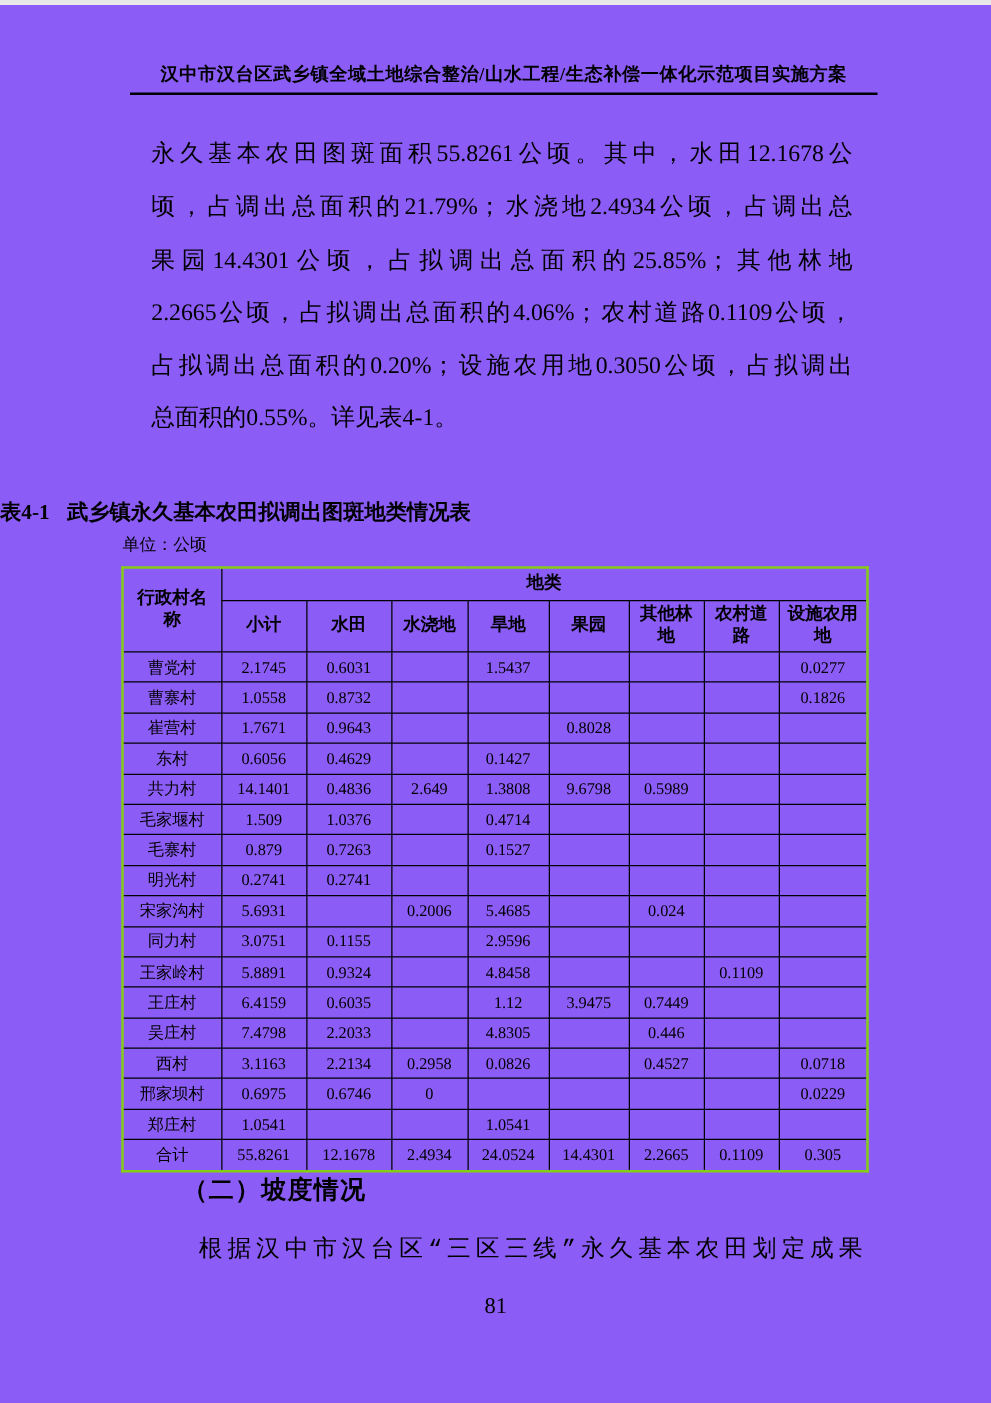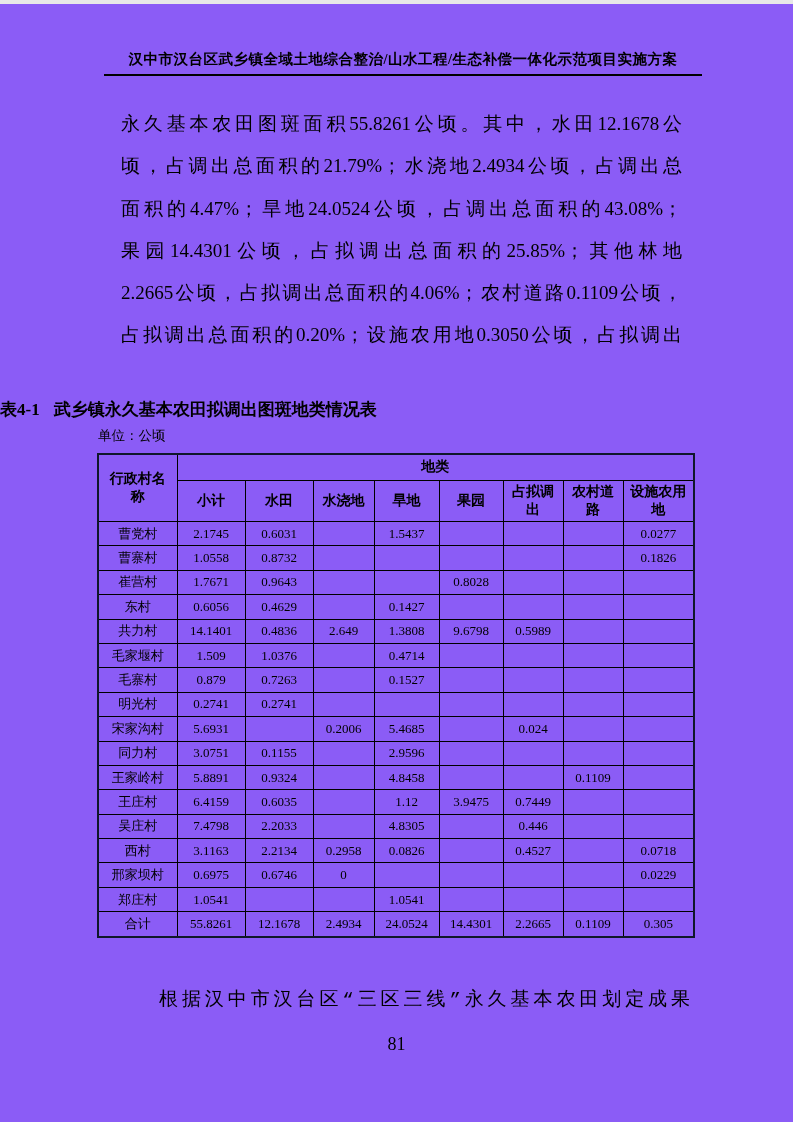--- a/index.html
+++ b/index.html
@@ -27,21 +27,21 @@
     font-weight:bold; font-size:17px;
   }
   .table-caption .cap-label { margin-right:14px; }
   .unit-label {
     position:absolute; top:423px; left:98px; width:594px;
     text-align:left; font-size:13.5px;
   }
   table.land-table {
     position:absolute; top:449px; left:97px; width:596px;
     border-collapse:collapse; table-layout:fixed;
-    border:2px solid #0f172a;
+    border:2px solid #84cc16;
   }
   .land-table th, .land-table td {
     border:1px solid #000; text-align:center; vertical-align:middle;
     padding:0 2px; overflow:hidden;
   }
   .land-table thead th { font-weight:bold; font-size:14px; line-height:1.3; }
   .land-table .group-row th { height:25px; }
   .land-table .sub-row th { height:40px; }
   .th-village span { display:inline-block; max-width:4.3em; }
   .land-table tbody td { height:23.4px; font-size:13px; }
@@ -64,24 +64,24 @@
 
 <div class="page">
 
   <div class="doc-header">
     <span>汉中市汉台区武乡镇全域土地综合整治/山水工程/生态补偿一体化示范项目实施方案</span>
   </div>
 
   <div class="body-text" id="bodyText">
       <div class="body-line">永久基本农田图斑面积55.8261公顷。其中，水田12.1678公</div>
       <div class="body-line">顷，占调出总面积的21.79%；水浇地2.4934公顷，占调出总</div>
-      <div class="body-line">面积的4.47%；旱地24.0524公顷，占调出总面积的43.08%；</div>
       <div class="body-line">果园14.4301公顷，占拟调出总面积的25.85%；其他林地</div>
       <div class="body-line">2.2665公顷，占拟调出总面积的4.06%；农村道路0.1109公顷，</div>
       <div class="body-line">占拟调出总面积的0.20%；设施农用地0.3050公顷，占拟调出</div>
+      <div class="body-line last">总面积的0.55%。详见表4-1。</div>
     </div>
 
   <div class="table-caption">
     <span class="cap-label">表4-1</span><span>武乡镇永久基本农田拟调出图斑地类情况表</span>
   </div>
 
   <div class="unit-label">单位：公顷</div>
 
   <table class="land-table">
     <colgroup>
@@ -99,21 +99,21 @@
       <tr class="group-row">
         <th rowspan="2" class="th-village"><span>行政村名称</span></th>
         <th colspan="8">地类</th>
       </tr>
       <tr class="sub-row" id="subHeaderRow">
           <th>小计</th>
           <th>水田</th>
           <th>水浇地</th>
           <th>旱地</th>
           <th>果园</th>
-          <th>占拟调出</th>
+          <th>其他林地</th>
           <th>农村道路</th>
           <th>设施农用地</th>
         </tr>
     </thead>
     <tbody id="tableBody">
         <tr>
           <td>曹党村</td>
           <td>2.1745</td>
           <td>0.6031</td>
           <td></td>
@@ -295,18 +295,19 @@
           <td>2.4934</td>
           <td>24.0524</td>
           <td>14.4301</td>
           <td>2.2665</td>
           <td>0.1109</td>
           <td>0.305</td>
         </tr>
       </tbody>
   </table>
 
+  <div class="section-heading">（二）坡度情况</div>
 
   <div class="section-para">根据汉中市汉台区“三区三线”永久基本农田划定成果</div>
 
   <div class="page-number">81</div>
 
 </div>
 
 </body></html>

